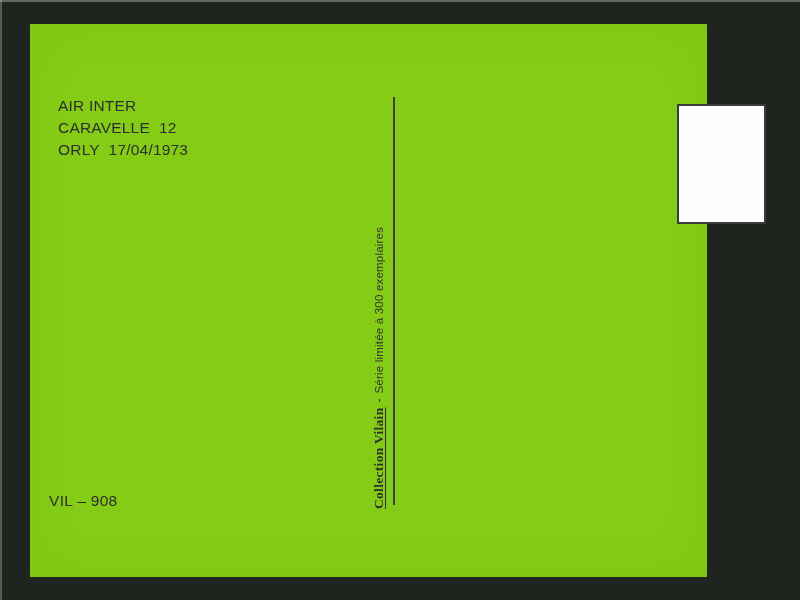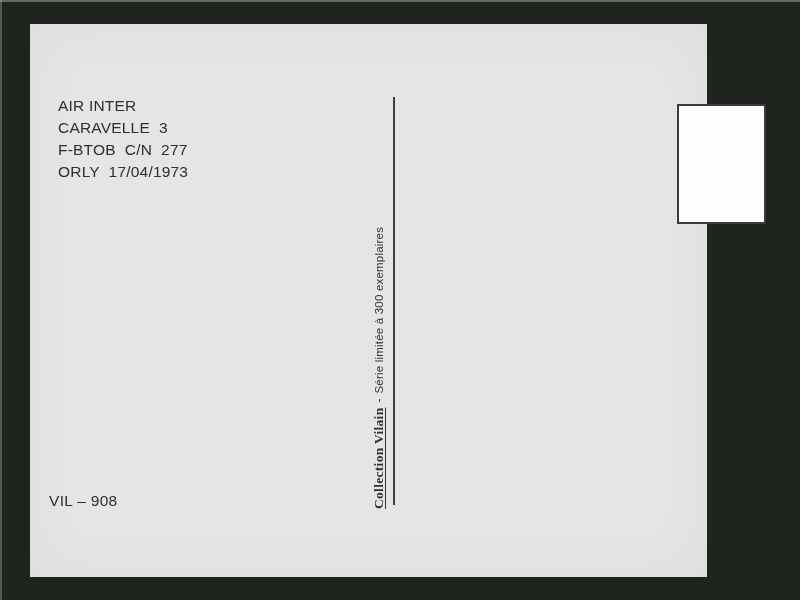--- a/index.html
+++ b/index.html
@@ -15,21 +15,21 @@
     background: #b9bdb8; opacity: 0.45;
   }
   .scan-edge-left {
     position: absolute; left: 0; top: 0; width: 2px; height: 600px;
     background: #b9bdb8; opacity: 0.35;
   }
   .card {
     position: absolute;
     left: 30px; top: 24px;
     width: 677px; height: 553px;
-    background: #e5e5e5;
+    background: #84cc16;
     box-shadow: inset 0 0 60px rgba(0,0,0,0.035);
     text-decoration: underline;
   }
   .caption {
     position: absolute;
     left: 28px; top: 71px;
     color: #2e2e2e;
     font-size: 15.5px;
     line-height: 22px;
     letter-spacing: 0.2px;
@@ -91,22 +91,21 @@
 </head>
 <body>
 
 <div class="scan-edge-top"></div>
 <div class="scan-edge-left"></div>
 
 <div class="card">
 
   <div class="caption">
     <div class="caption-line">AIR INTER</div>
-    <div class="caption-line">CARAVELLE  3</div>
-    <div class="caption-line">F-BTOB  C/N  277</div>
+    <div class="caption-line">CARAVELLE  12</div>
     <div class="caption-line">ORLY  17/04/1973</div>
   </div>
 
   <div class="reference">VIL – 908</div>
 
   <div class="divider"></div>
 
   <div class="edition">
     <span class="publisher">Collection Vilain</span>
     <span class="separator">-</span>

